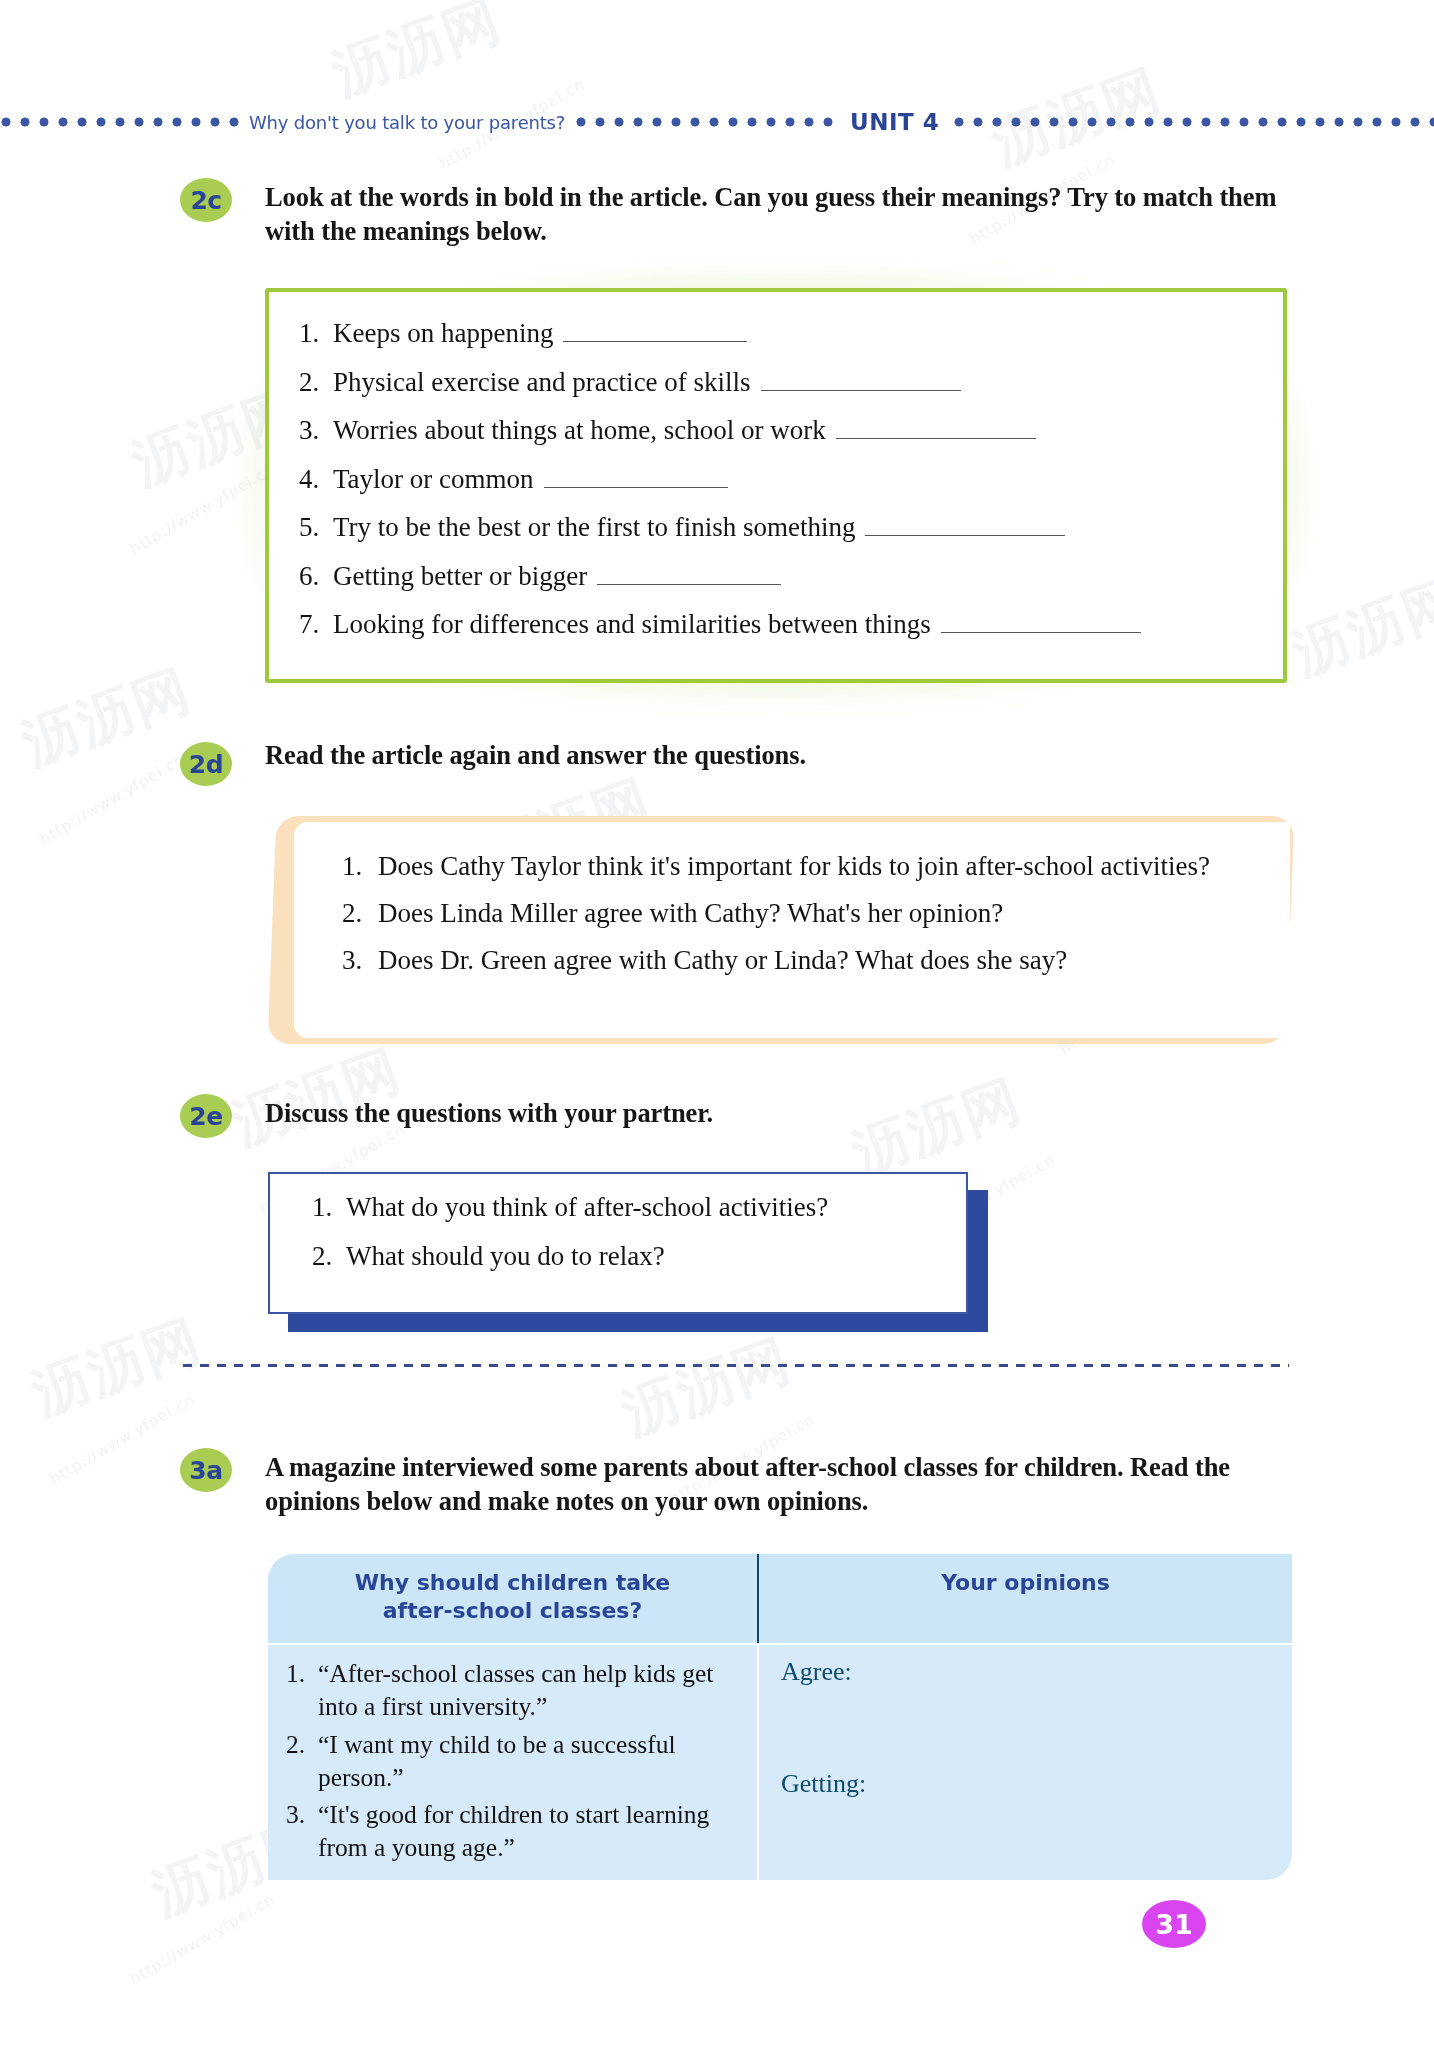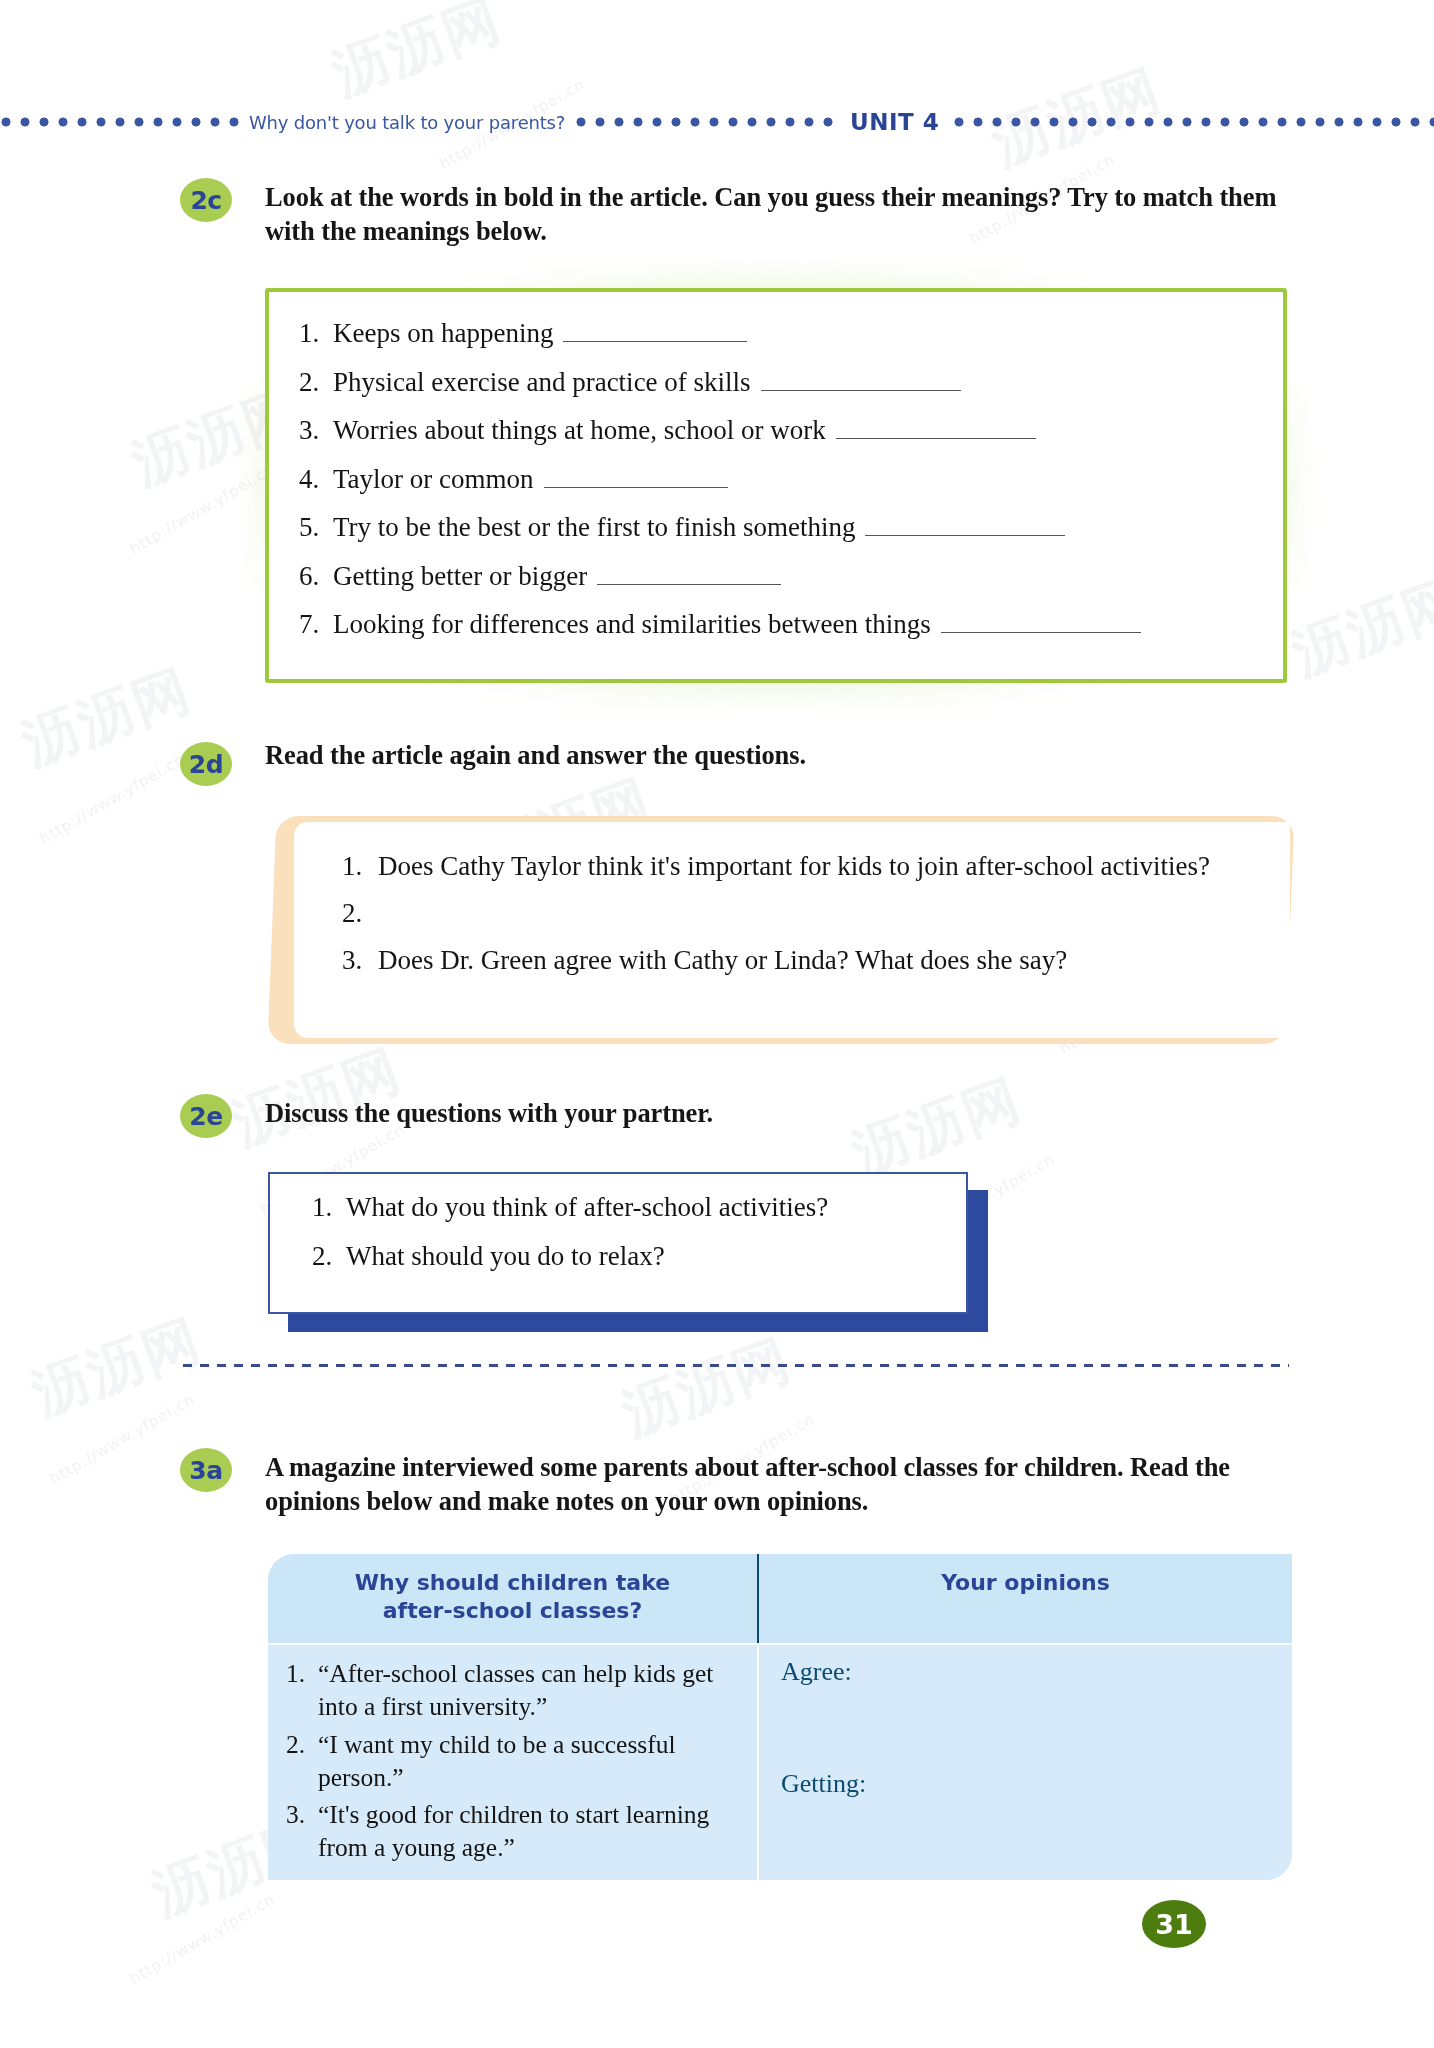--- a/index.html
+++ b/index.html
@@ -289,21 +289,21 @@
   .opin.agree { margin-bottom: 86px; }
 
   
   .pagenum {
     position: absolute;
     left: 1142px;
     top: 1900px;
     width: 64px;
     height: 48px;
     border-radius: 50%;
-    background: #4d7c0f;
+    background: #d946ef;
     display: flex;
     align-items: center;
     justify-content: center;
     font-family: "DejaVu Sans", sans-serif;
     font-weight: bold;
     font-size: 27px;
     color: #ffffff;
   }
 </style>
 </head>
@@ -409,20 +409,21 @@
   <div class="orangebox-wrap">
     <div class="orange-shadow"></div>
     <div class="orange-inner">
       <div class="olist">
         <div class="orow">
           <span class="qnum">1.</span>
           <span class="qtext" style="max-width:880px;">Does Cathy Taylor think it's important for kids to join after-school activities?</span>
         </div>
         <div class="orow">
           <span class="qnum">2.</span>
+          <span class="qtext">Does Linda Miller agree with Cathy? What's her opinion?</span>
         </div>
         <div class="orow" style="margin-bottom:0;">
           <span class="qnum">3.</span>
           <span class="qtext">Does Dr. Green agree with Cathy or Linda? What does she say?</span>
         </div>
       </div>
     </div>
   </div>
 
   <div class="badge" style="left:180px; top:1094px;">2e</div>

